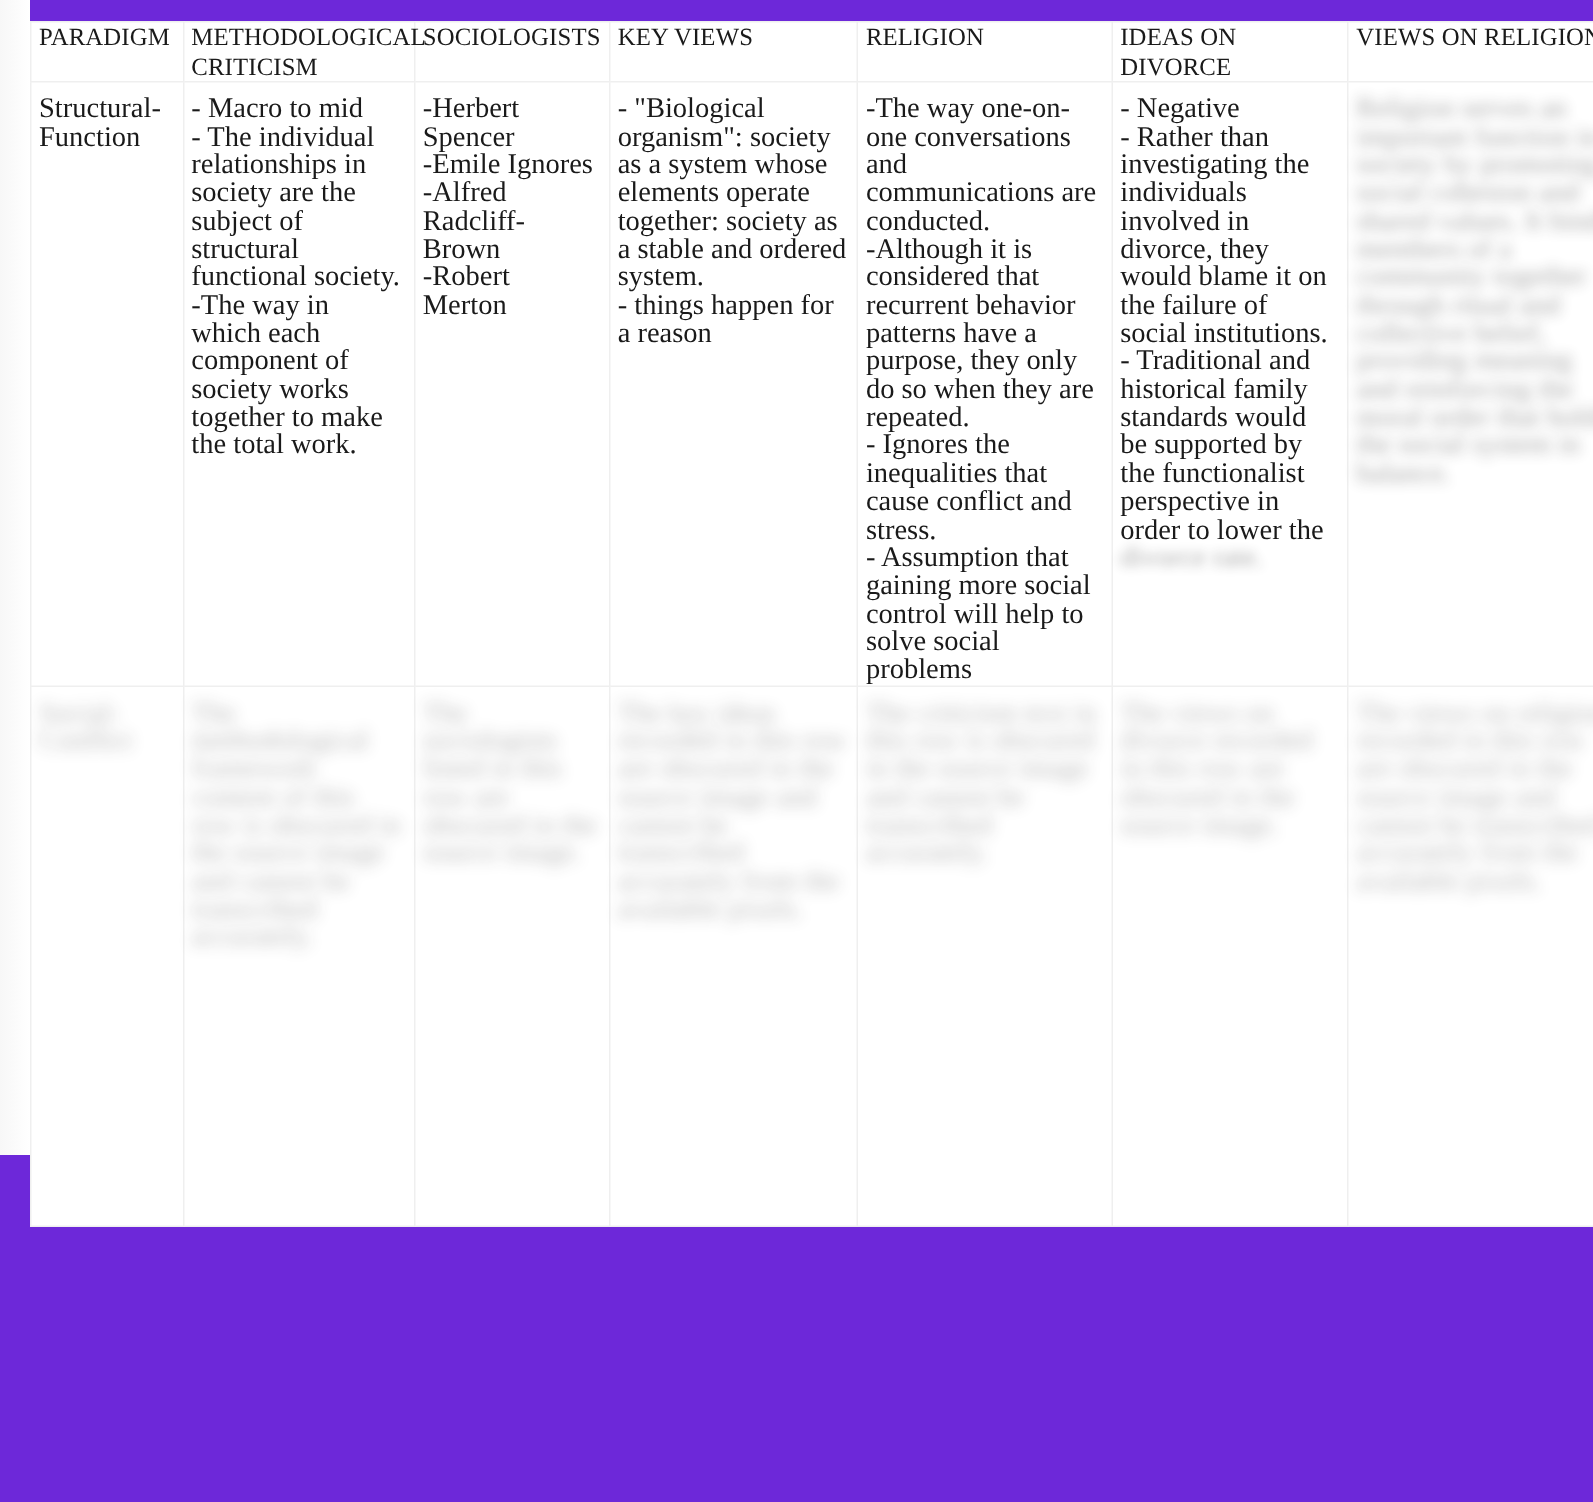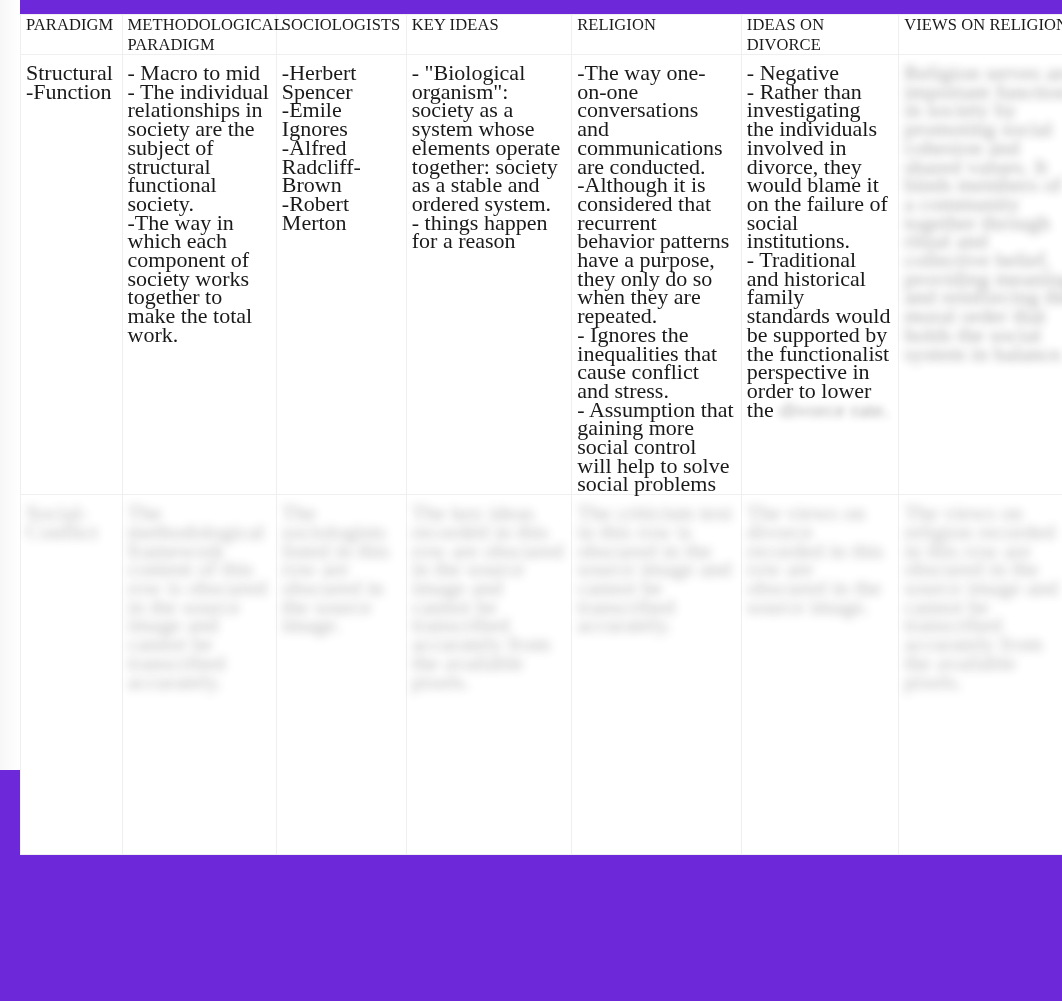--- a/index.html
+++ b/index.html
@@ -56,21 +56,21 @@
   thead th {
     font-size: 16.5px;
     line-height: 19.5px;
     letter-spacing: 0.1px;
     padding-bottom: 2px;
     border-bottom: none;
     white-space: normal;
   }
 
   tbody td {
-    font-size: 22px;
+    font-size: 19px;
     line-height: 18.7px;
     border-top: none;
   }
 
   tr.row-structural td { height: 340px; padding-top: 9px; }
   tr.row-blurred    td { height: 350px; padding-top: 9px; }
 
   .cell-text {
     white-space: pre-line;
     word-wrap: break-word;
@@ -122,23 +122,23 @@
       <col class="c-sociologists">
       <col class="c-keyideas">
       <col class="c-criticism">
       <col class="c-divorce">
       <col class="c-religion">
     </colgroup>
 
     <thead>
       <tr>
         <th>PARADIGM</th>
-        <th>METHODOLOGICAL PARADIGM</th>
+        <th>METHODOLOGICAL CRITICISM</th>
         <th>SOCIOLOGISTS</th>
-        <th>KEY IDEAS</th>
+        <th>KEY VIEWS</th>
         <th>RELIGION</th>
         <th>IDEAS ON DIVORCE</th>
         <th>VIEWS ON RELIGION</th>
       </tr>
     </thead>
 
     <tbody>
 
       <tr class="row-structural">
         <td>

